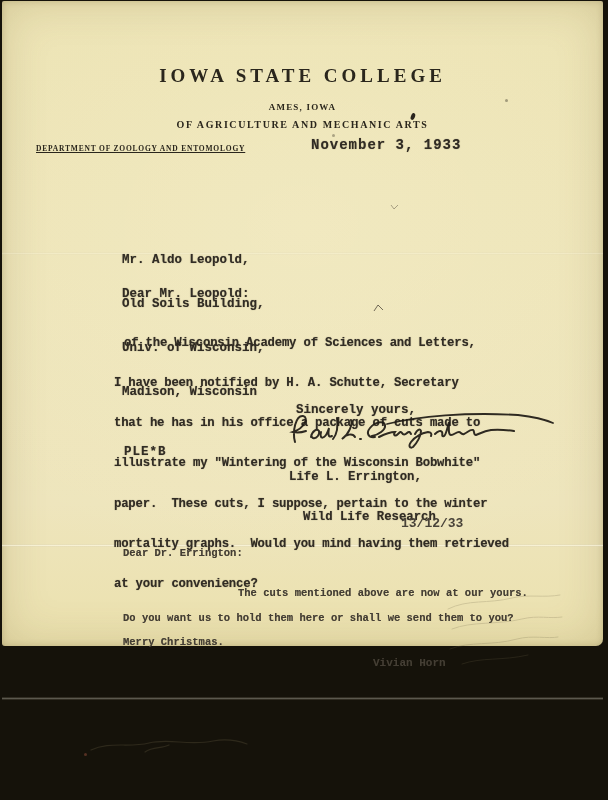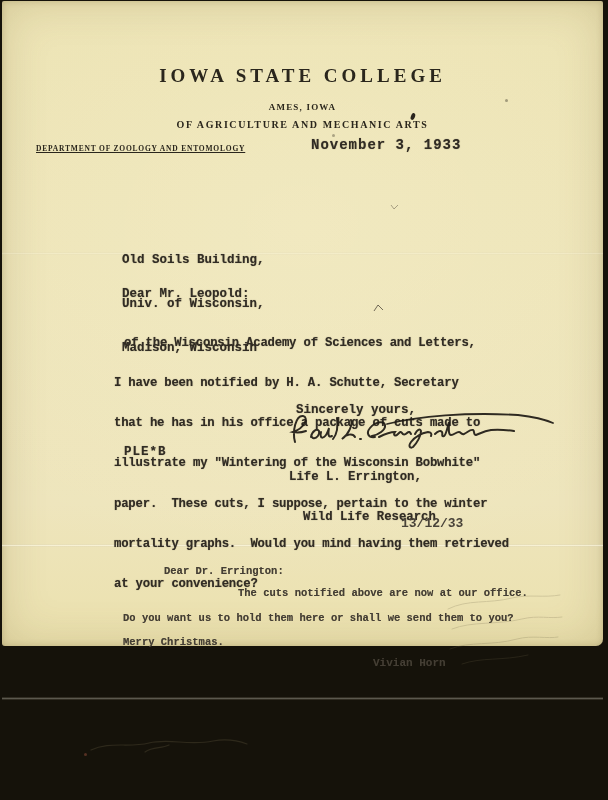--- a/index.html
+++ b/index.html
@@ -42,21 +42,21 @@
   #salutation{left:120px;top:286px;font-size:12.5px;text-align:right;}
   #letter-body{left:112px;top:309px;font-size:12.3px;line-height:13.4px;letter-spacing:-0.2px;}
   #letter-body .line:first-child{padding-left:10px;}
   #closing{left:294px;top:402px;font-size:12.5px;}
   #signature-svg{left:281px;top:406px;}
   #reference-initials{left:122px;top:444px;font-size:12.5px;letter-spacing:1px;}
   #signer-block{left:287px;top:443px;font-size:12.3px;line-height:13.4px;}
   #signer-block .line:last-child{padding-left:14px;}
   
   #reply-date{left:399px;top:515px;font-size:13px;color:#4a443a;text-shadow:none;}
-  #reply-salutation{left:121px;top:564px;font-size:10.5px;color:#443e34;text-shadow:0 0 0.5px rgba(60,54,44,0.5);margin-left:41px;}
+  #reply-salutation{left:121px;top:546px;font-size:10.5px;color:#443e34;text-shadow:0 0 0.5px rgba(60,54,44,0.5);}
   #reply-line-1{left:236px;top:586px;font-size:10.5px;color:#443e34;text-shadow:0 0 0.5px rgba(60,54,44,0.5);}
   #reply-line-2{left:121px;top:611px;font-size:10.5px;color:#443e34;text-shadow:0 0 0.5px rgba(60,54,44,0.5);}
   #reply-line-3{left:121px;top:635px;font-size:10.5px;color:#443e34;text-shadow:0 0 0.5px rgba(60,54,44,0.5);}
   #reply-signed{left:371px;top:656px;font-size:11px;color:#443e34;text-shadow:0 0 0.5px rgba(60,54,44,0.5);}
   
   .crease{left:0;right:0;height:3px;pointer-events:none;}
   #crease-mid{top:543px;background:linear-gradient(180deg,rgba(115,95,50,0.10),rgba(255,252,235,0.55) 50%,rgba(115,95,50,0.10));}
   #crease-low{top:696px;background:linear-gradient(180deg,rgba(115,95,50,0.07),rgba(255,252,235,0.30) 50%,rgba(115,95,50,0.07));}
   #crease-up{top:251px;background:linear-gradient(180deg,rgba(115,95,50,0.05),rgba(255,252,235,0.22) 50%,rgba(115,95,50,0.05));}
   .speck{border-radius:50%;pointer-events:none;}
@@ -74,20 +74,21 @@
     <div>
       <div class="abs serif" id="college-name">IOWA STATE COLLEGE</div>
       <div class="abs serif" id="college-subtitle">OF AGRICULTURE AND MECHANIC ARTS</div>
       <div class="abs serif" id="college-location">AMES, IOWA</div>
       <div class="abs serif" id="department-name">DEPARTMENT OF ZOOLOGY AND ENTOMOLOGY</div>
     </div>
 
     <div class="abs tw" id="letter-date">November 3, 1933</div>
 
     <div class="abs tw" id="recipient-address">
+      <span class="line">Mr. Aldo Leopold,</span>
       <span class="line">Old Soils Building,</span>
       <span class="line">Univ. of Wisconsin,</span>
       <span class="line">Madison, Wisconsin</span>
     </div>
 
     <div class="abs tw" id="salutation">Dear Mr. Leopold:</div>
 
     <div class="abs tw" id="letter-body">
       <span class="line">of the Wisconsin Academy of Sciences and Letters,</span>
       <span class="line">I have been notified by H. A. Schutte, Secretary</span>
@@ -127,21 +128,21 @@
     <div class="abs tw" id="reference-initials">PLE*B</div>
 
     <div class="abs tw" id="signer-block">
       <span class="line">Life L. Errington,</span>
       <span class="line">Wild Life Research</span>
     </div>
 
     <div>
       <div class="abs tw" id="reply-date">13/12/33</div>
       <div class="abs tw" id="reply-salutation">Dear Dr. Errington:</div>
-      <div class="abs tw" id="reply-line-1">The cuts notified above are now at our office.</div>
+      <div class="abs tw" id="reply-line-1">The cuts mentioned above are now at our yours.</div>
       <div class="abs tw" id="reply-line-2">Do you want us to hold them here or shall we send them to you?</div>
       <div class="abs tw" id="reply-line-3">Merry Christmas.</div>
       <div class="abs tw" id="reply-signed">Vivian Horn</div>
     </div>
 
     <svg class="abs" style="left:440px;top:590px;" width="128" height="82">
       <g fill="none" stroke="#6e6448" stroke-width="1" opacity="0.22" stroke-linecap="round">
         <path d="M6 18 C26 8 46 13 70 7 C86 3 102 7 118 4"></path>
         <path d="M10 38 C30 30 55 34 80 28 C96 24 108 28 120 26"></path>
         <path d="M8 58 C28 50 50 55 75 48 C90 44 106 48 116 46"></path>

